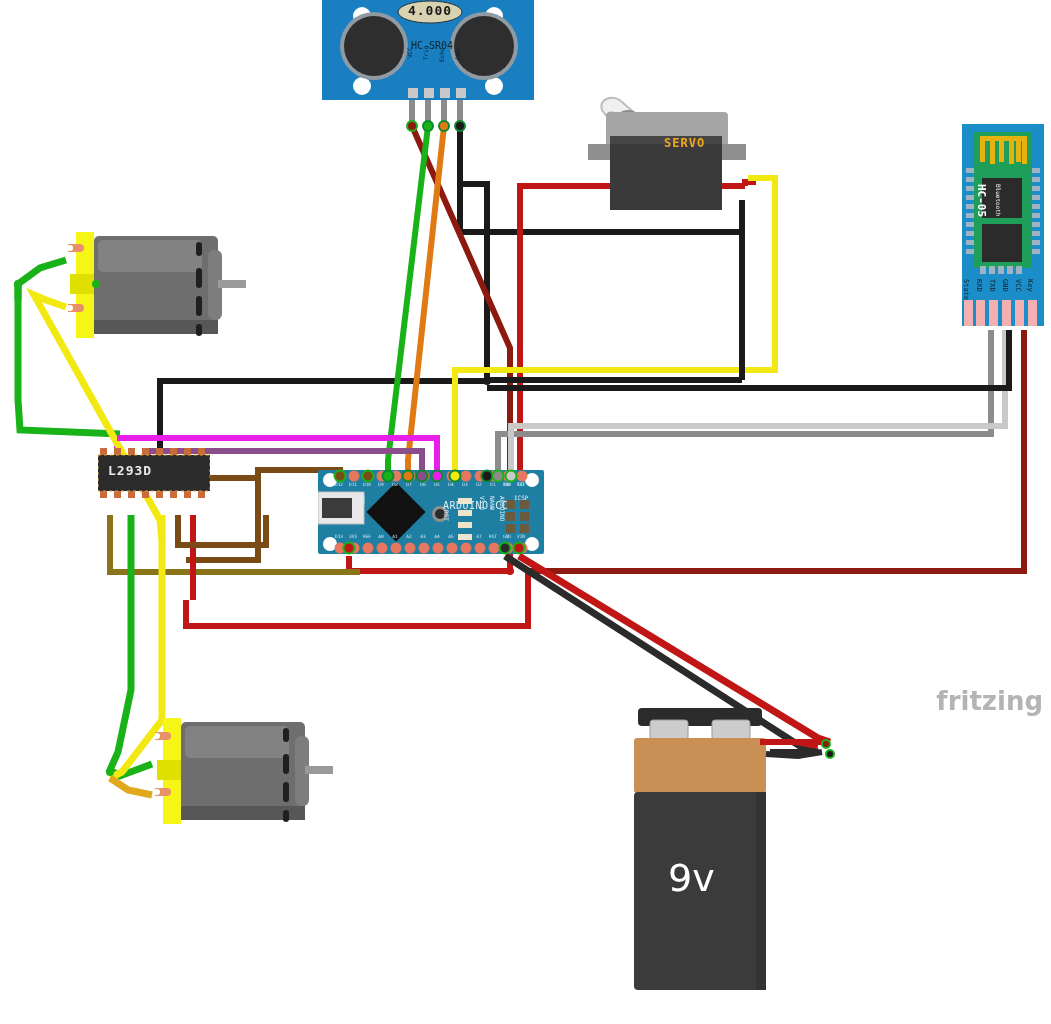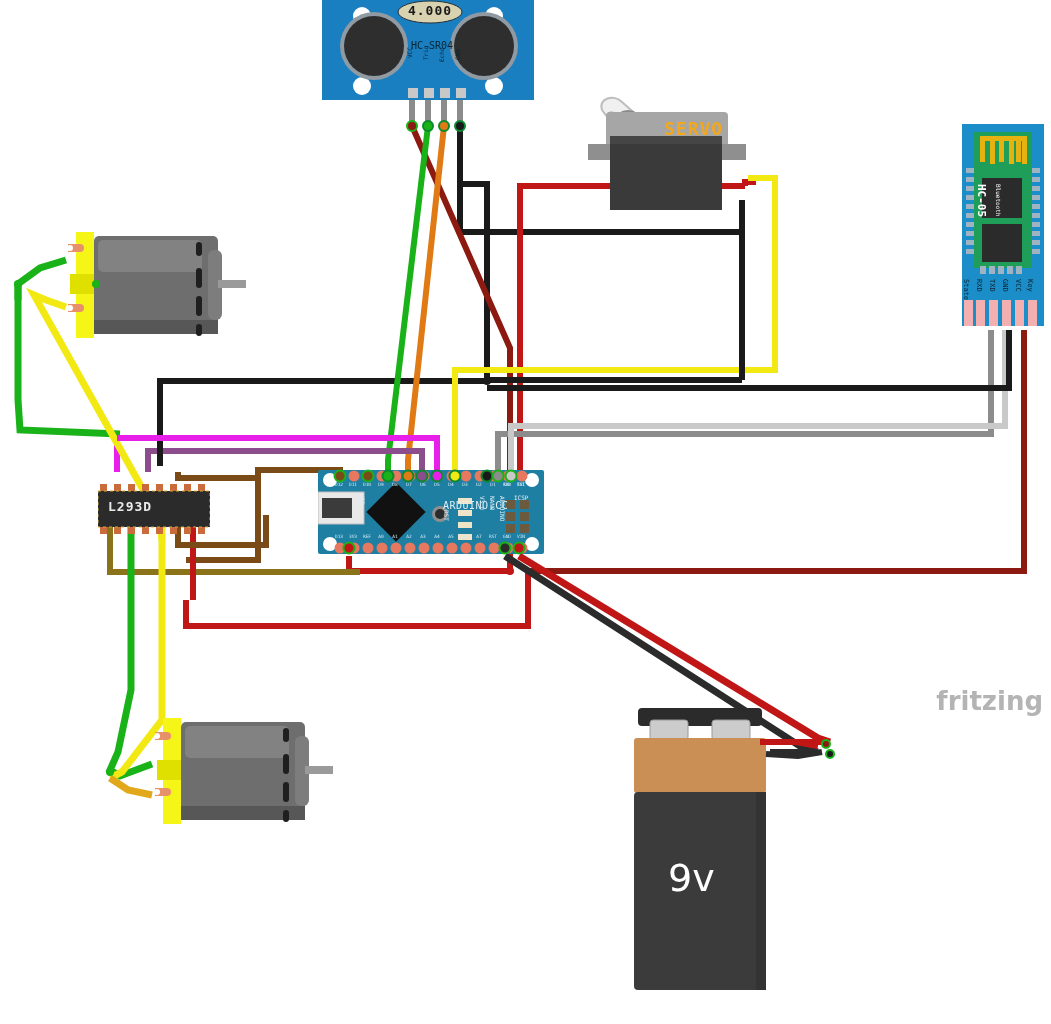--- a/index.html
+++ b/index.html
@@ -123,21 +123,21 @@
 <div class="abs" style="left:580px;top:96px;width:172px;height:116px;">
   <svg width="172" height="116">
     <path d="M22,14 C18,2 34,-2 42,6 L60,22 L52,30 L36,18 C30,14 26,18 28,22 Z" fill="#f0f0f0" stroke="#bdbdbd" stroke-width="2"></path>
     <ellipse cx="48" cy="24" rx="13" ry="10" fill="#8a8a8a"></ellipse>
     <rect x="26" y="16" width="122" height="36" rx="4" fill="#a6a6a6"></rect>
     <rect x="8" y="48" width="28" height="16" fill="#8f8f8f"></rect>
     <rect x="138" y="48" width="28" height="16" fill="#8f8f8f"></rect>
     <rect x="30" y="40" width="112" height="74" fill="#3a3a3a"></rect>
     <rect x="30" y="40" width="112" height="8" fill="#454545"></rect>
   </svg>
-  <div class="abs" style="left:84px;top:22px;font-size:18px;font-weight:700;letter-spacing:1px;color:#f2a81d;">SERVO</div>
+  <div class="abs" style="left:84px;top:40px;font-size:12px;font-weight:700;letter-spacing:1px;color:#f2a81d;">SERVO</div>
 </div>
 
 <div class="abs" style="left:962px;top:124px;width:82px;height:206px;">
   <svg width="82" height="206">
     <rect x="0" y="0" width="82" height="202" fill="#1b8ec9"></rect>
     <rect x="5" y="6" width="72" height="190" fill="#1b8ec9"></rect>
     <rect x="12" y="8" width="58" height="136" fill="#1f9e5a"></rect>
     <g fill="#e6b210">
       <rect x="18" y="12" width="5" height="26"></rect>
       <rect x="18" y="12" width="24" height="5"></rect>
@@ -190,21 +190,21 @@
   <div class="abs" style="left:26px;top:60px;font-size:11px;font-weight:700;color:#ffffff;transform:rotate(90deg);transform-origin:left top;">HC-05</div>
   <div class="abs" style="left:40px;top:60px;font-size:6px;color:#ffffff;transform:rotate(90deg);transform-origin:left top;">Bluetooth</div>
   <div class="abs" style="left:8px;top:155px;font-size:7px;color:#0b2430;transform:rotate(90deg);transform-origin:left top;">State</div>
   <div class="abs" style="left:21px;top:155px;font-size:7px;color:#0b2430;transform:rotate(90deg);transform-origin:left top;">RXD</div>
   <div class="abs" style="left:34px;top:155px;font-size:7px;color:#0b2430;transform:rotate(90deg);transform-origin:left top;">TXD</div>
   <div class="abs" style="left:47px;top:155px;font-size:7px;color:#0b2430;transform:rotate(90deg);transform-origin:left top;">GND</div>
   <div class="abs" style="left:60px;top:155px;font-size:7px;color:#0b2430;transform:rotate(90deg);transform-origin:left top;">VCC</div>
   <div class="abs" style="left:72px;top:155px;font-size:7px;color:#0b2430;transform:rotate(90deg);transform-origin:left top;">Key</div>
 </div>
 
-<div class="abs" style="left:98px;top:484px;width:112px;height:50px;">
+<div class="abs" style="left:98px;top:448px;width:112px;height:50px;">
   <svg width="112" height="50">
     <g fill="#c96b3a">
       <rect x="2" y="0" width="7" height="9"></rect>
           <rect x="16" y="0" width="7" height="9"></rect>
       <rect x="30" y="0" width="7" height="9"></rect>
           <rect x="44" y="0" width="7" height="9"></rect>
       <rect x="58" y="0" width="7" height="9"></rect>
           <rect x="72" y="0" width="7" height="9"></rect>
       <rect x="86" y="0" width="7" height="9"></rect>
           <rect x="100" y="0" width="7" height="9"></rect>

